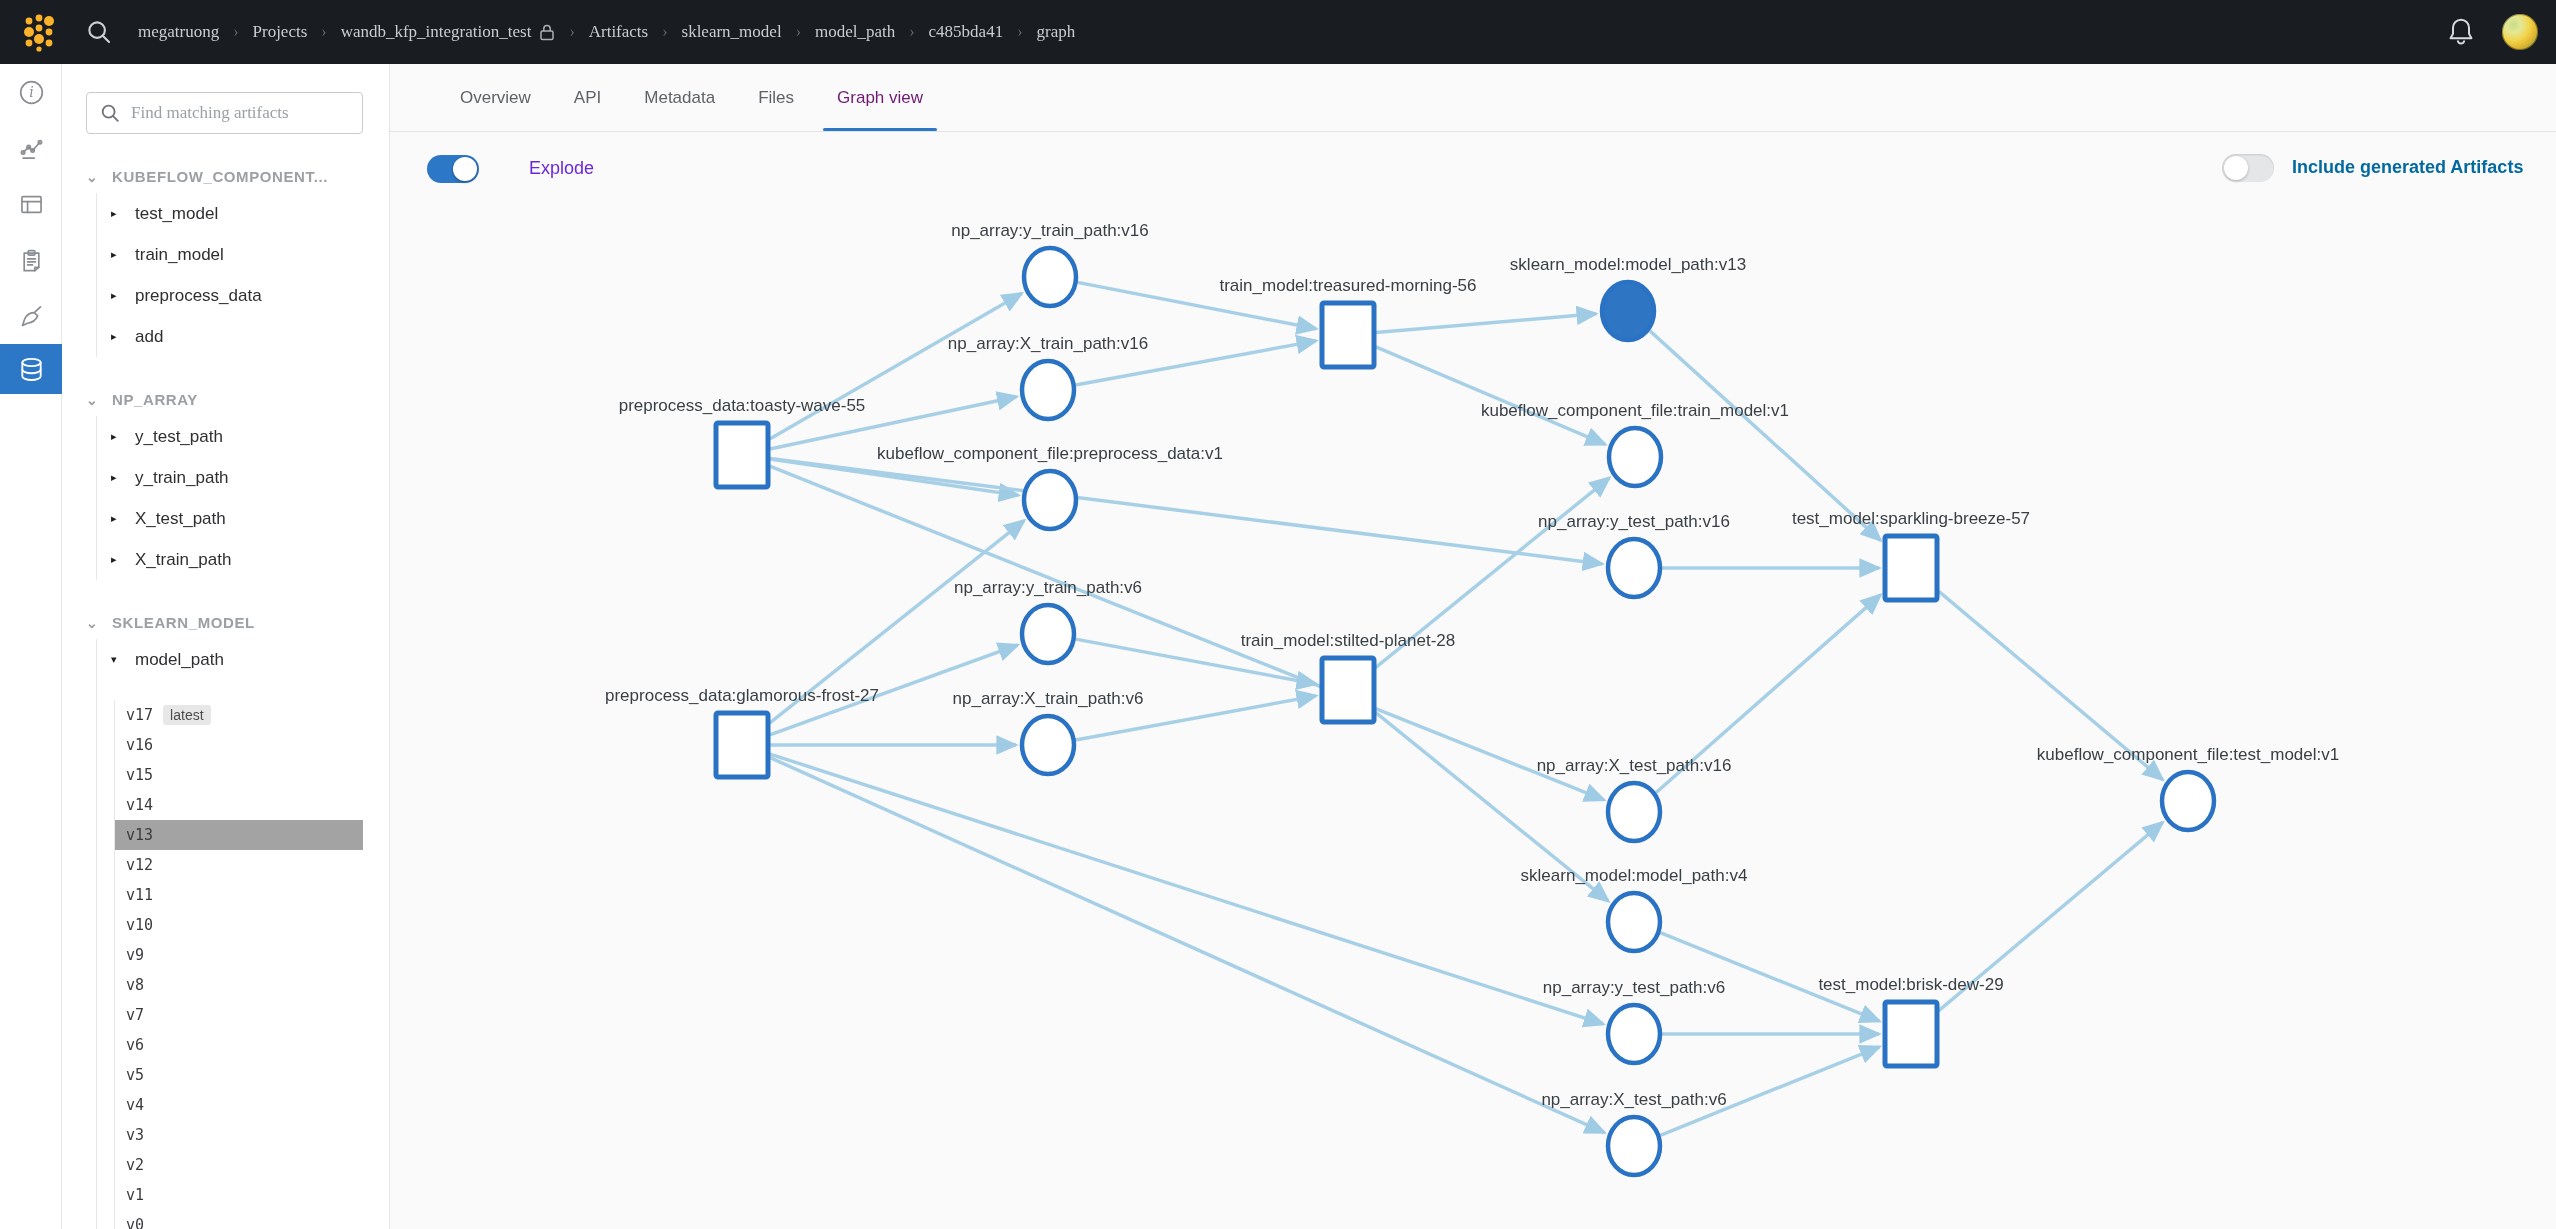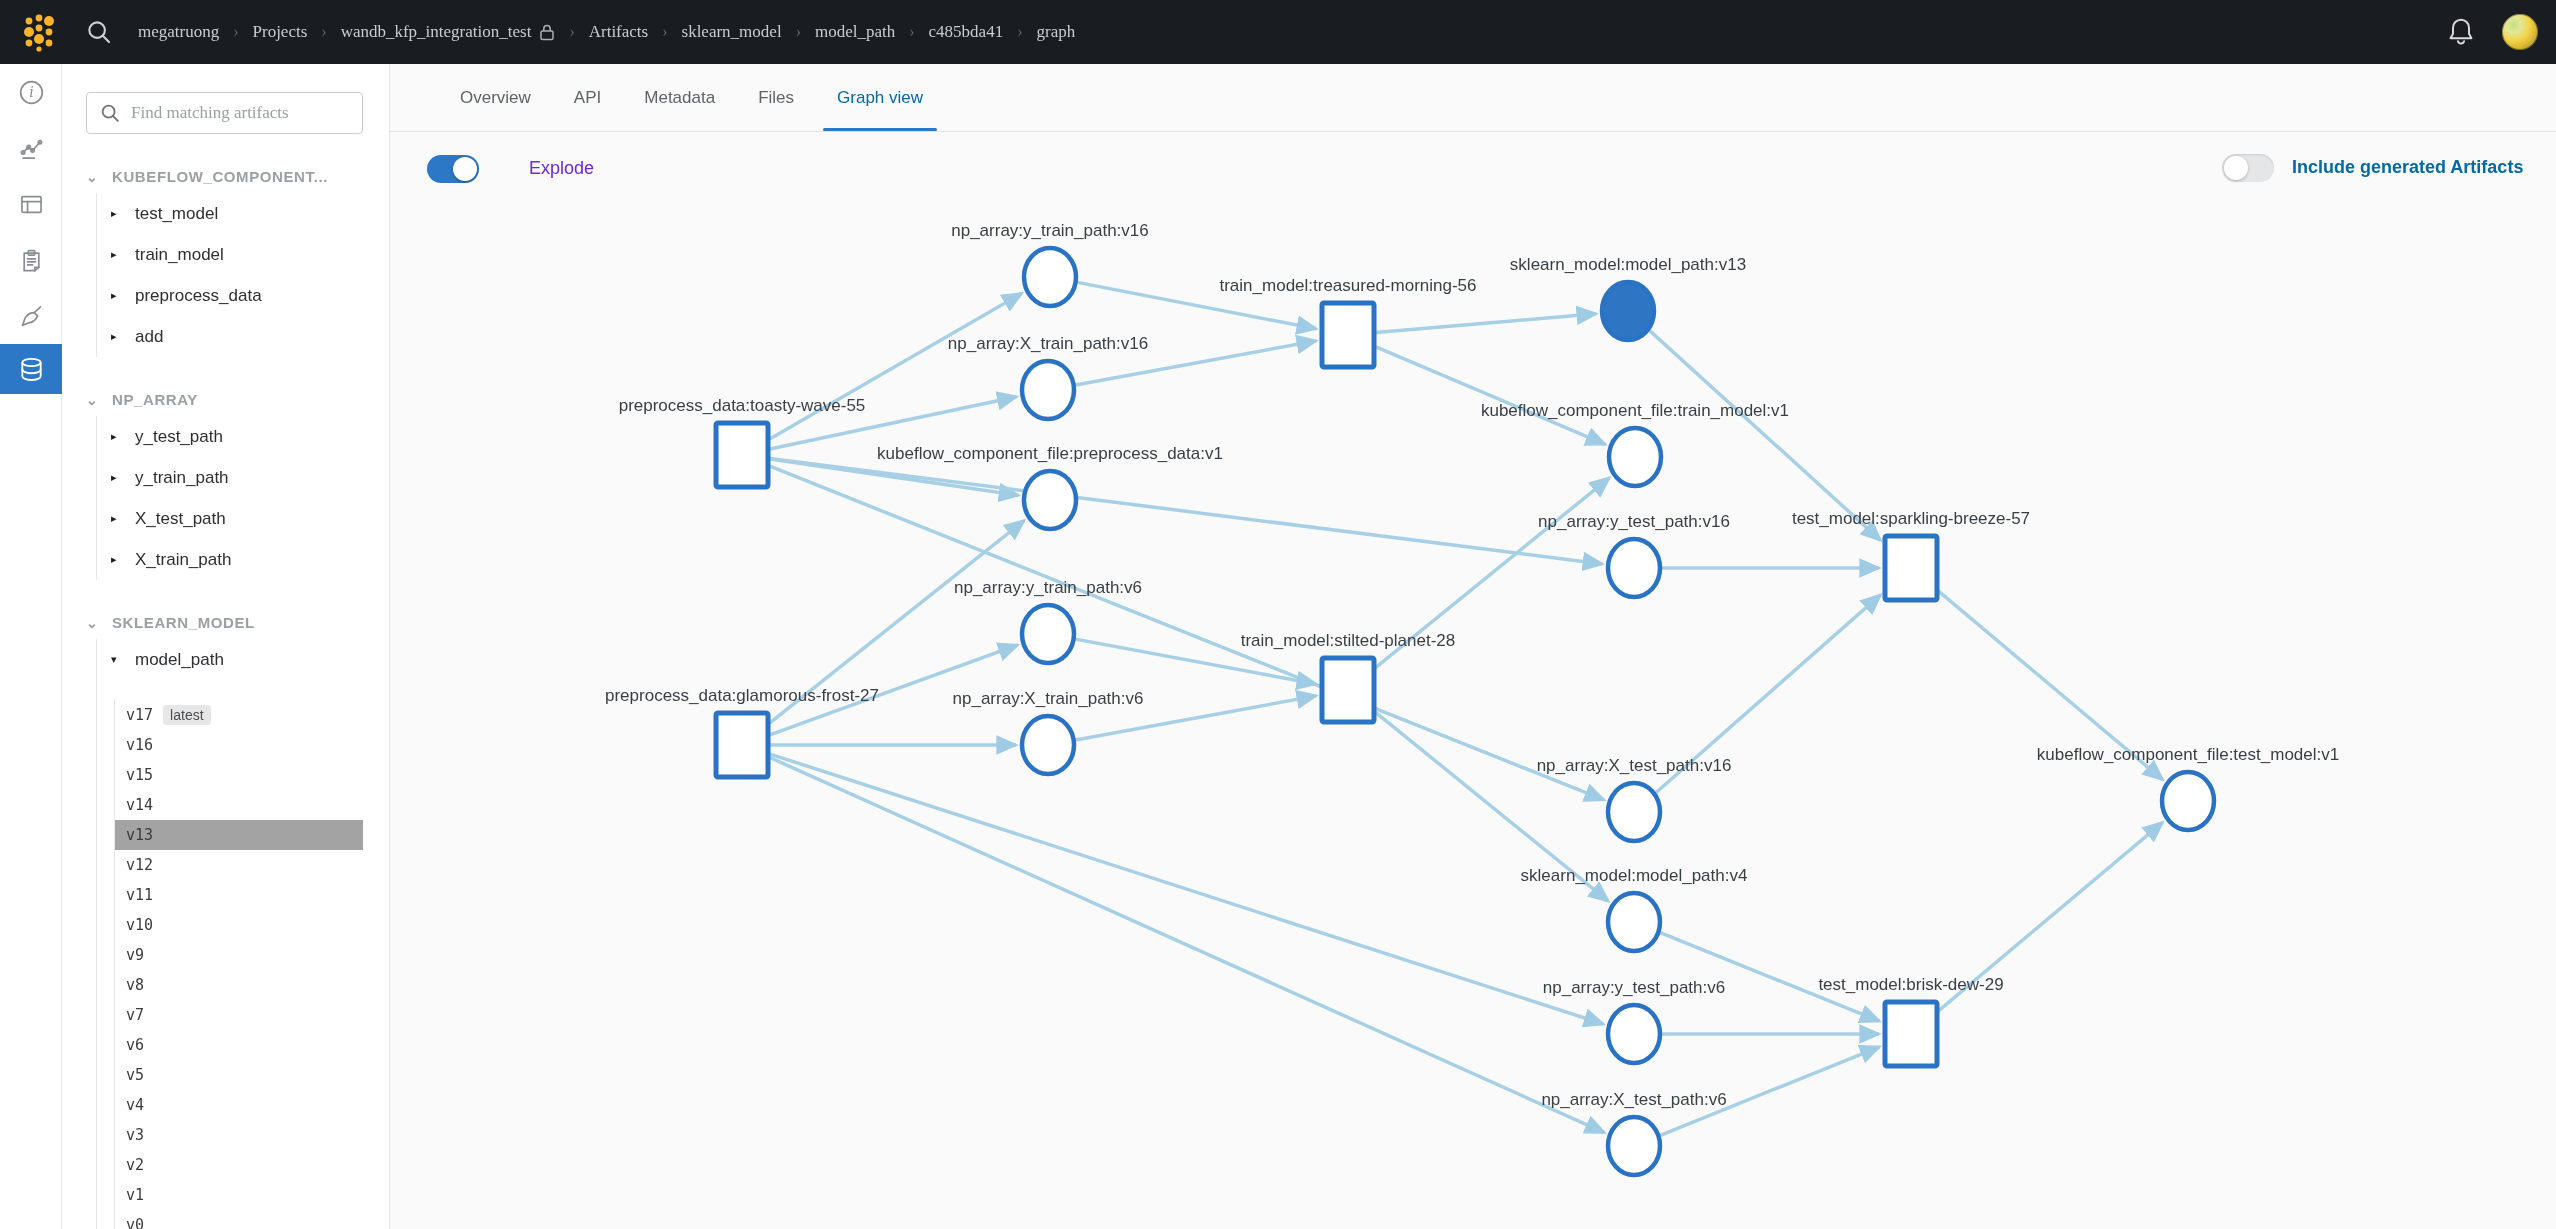--- a/index.html
+++ b/index.html
@@ -44,21 +44,21 @@
   .ver-row { height:30px; display:flex; align-items:center; padding-left:11px;
     font-family:"DejaVu Sans Mono", monospace; font-size:15px; color:#3a3b3d; cursor:pointer; }
   .ver-row.sel { background:#a3a3a3; }
   .badge { margin-left:10px; background:#e7e7e7; color:#4b4c4e; border-radius:3px;
     font-family:"Liberation Sans",sans-serif; font-size:14px; padding:2px 7px; }
 
   .main { position:absolute; left:390px; top:64px; right:0; bottom:0; background:#fafafa; }
   .tabbar { position:absolute; left:0; top:0; right:0; height:68px; border-bottom:1px solid #e2e3e5;
     display:flex; align-items:center; padding-left:64px; gap:31px; }
   .tab { font-size:17px; color:#5f6368; cursor:pointer; position:relative; padding:23px 6px; }
-  .tab.active { color:#0369a1; }
+  .tab.active { color:#701a75; }
   .tab.active::after { content:""; position:absolute; left:-8px; right:-8px; bottom:0; height:3px;
     background:#2d77c7; border-radius:2px; }
 
   .ctl-row { position:absolute; left:0; right:0; top:68px; height:60px; }
   .toggle { position:absolute; width:52px; height:28px; border-radius:14px; cursor:pointer; }
   .toggle .knob { position:absolute; top:2px; width:24px; height:24px; border-radius:50%; background:#fff;
     box-shadow:0 1px 3px rgba(0,0,0,.35); }
   .toggle.on { background:#2d77c7; }
   .toggle.on .knob { right:2px; }
   .toggle.off { background:#e4e6e8; box-shadow:inset 0 1px 2px rgba(0,0,0,.12); }

